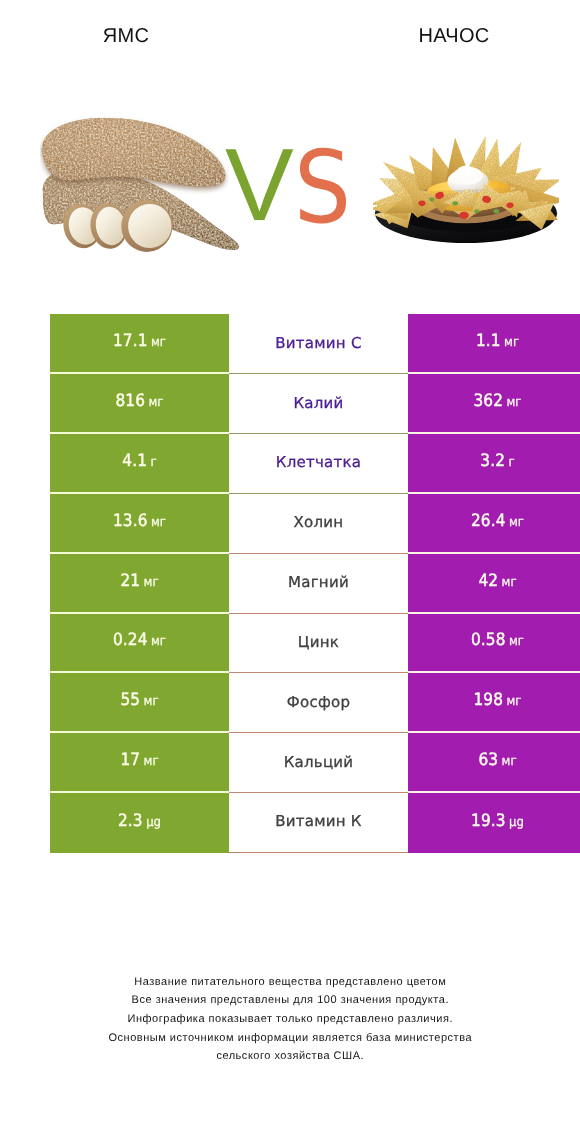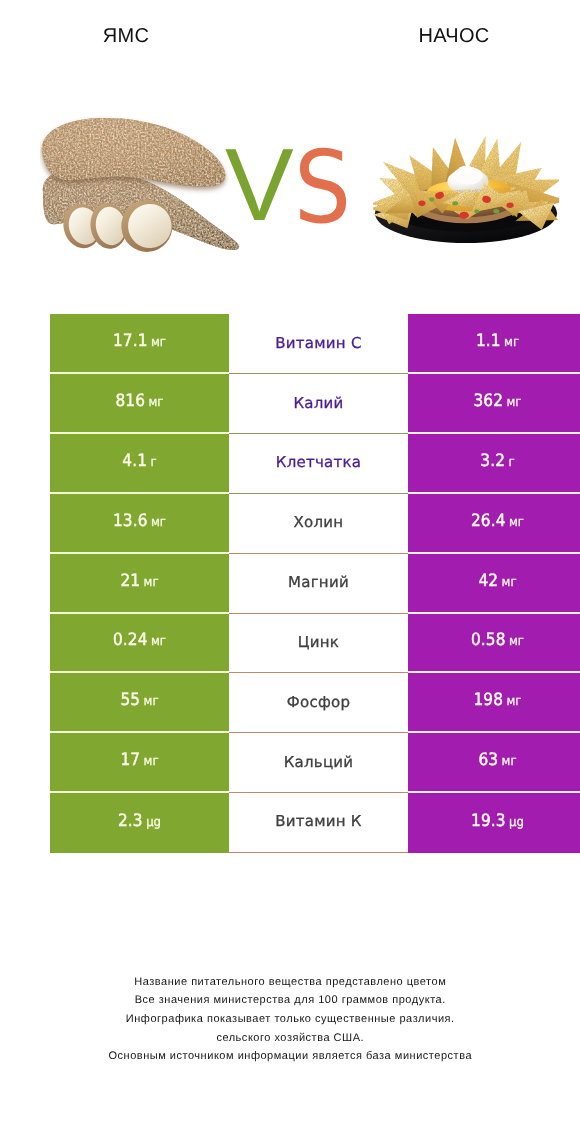--- a/index.html
+++ b/index.html
@@ -369,19 +369,19 @@
           <span class="mid-label orange-fg">Витамин К</span>
         </div>
       <div class="cell orange-bg">
           <span class="cell-val"><span>19.3</span><span class="unit">µg</span></span>
         </div>
     </div>
   </div>
 
   <div class="footer">
     <div>Название питательного вещества представлено цветом</div>
-    <div>Все значения министерства для 100 граммов продукта.</div>
-    <div>Инфографика показывает только существенные различия.</div>
+    <div>Все значения представлены для 100 значения продукта.</div>
+    <div>Инфографика показывает только представлено различия.</div>
+    <div>Основным источником информации является база министерства</div>
     <div>сельского хозяйства США.</div>
-    <div>Основным источником информации является база министерства</div>
   </div>
 
 </div>
 
 </body></html>

